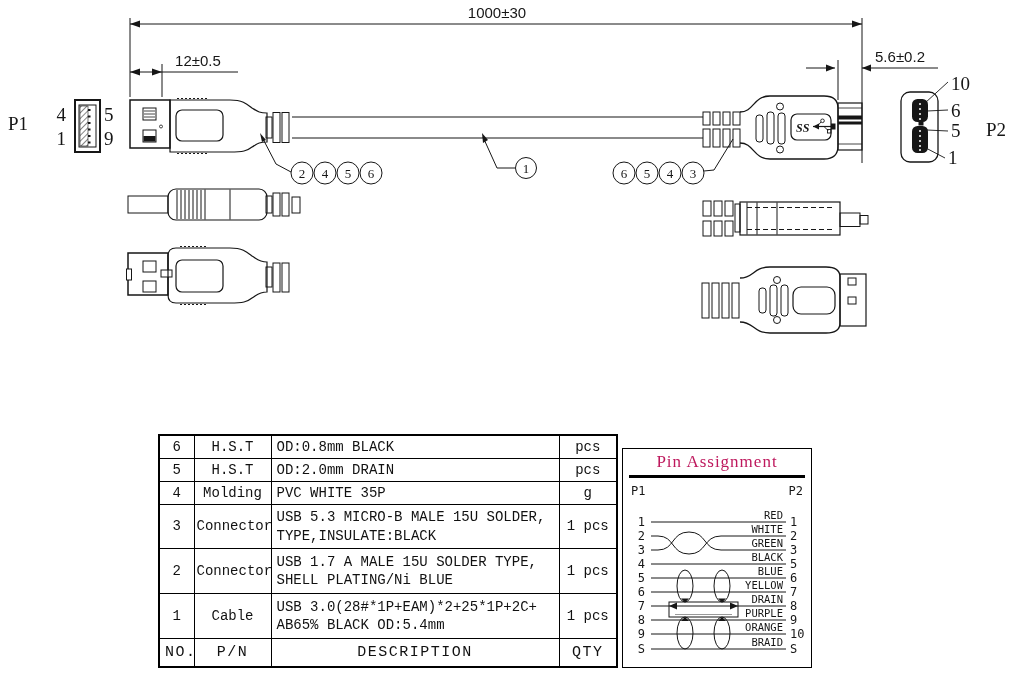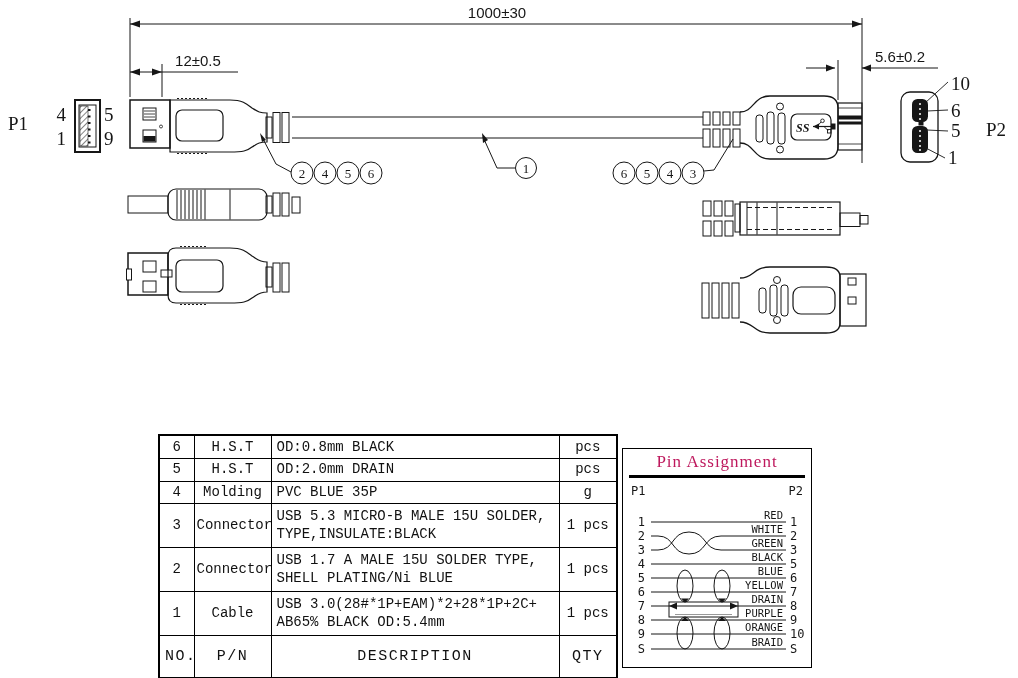--- a/index.html
+++ b/index.html
@@ -278,45 +278,45 @@
       </tr>
       <tr style="height:23px">
         <td class="c">5</td>
         <td class="c">H.S.T</td>
         <td class="desc">OD:2.0mm DRAIN</td>
         <td class="c">pcs</td>
       </tr>
       <tr style="height:22px">
         <td class="c">4</td>
         <td class="c">Molding</td>
-        <td class="desc">PVC BLUE 35P</td>
+        <td class="desc">PVC WHITE 35P</td>
         <td class="c">g</td>
       </tr>
       <tr style="height:44px">
         <td class="c">3</td>
         <td class="c">Connector</td>
         <td class="desc">USB 5.3 MICRO-B MALE 15U SOLDER,
 TYPE,INSULATE:BLACK</td>
         <td class="c">1 pcs</td>
       </tr>
       <tr style="height:44px">
         <td class="c">2</td>
         <td class="c">Connector</td>
         <td class="desc">USB 1.7 A MALE 15U SOLDER TYPE,
 SHELL PLATING/Ni BLUE</td>
         <td class="c">1 pcs</td>
       </tr>
       <tr style="height:44px">
         <td class="c">1</td>
         <td class="c">Cable</td>
-        <td class="desc">USB 3.0(28#*1P+EAM)*2+28*1P+2C+
+        <td class="desc">USB 3.0(28#*1P+EAM)*2+25*1P+2C+
 AB65% BLACK OD:5.4mm</td>
         <td class="c">1 pcs</td>
       </tr>
-      <tr class="foot" style="height:43px">
+      <tr class="foot" style="height:28px">
         <td>NO.</td>
         <td>P/N</td>
         <td>DESCRIPTION</td>
         <td>QTY</td>
       </tr>
     </tbody>
       </table>
   </div>
 
   <div class="pinpanel">

